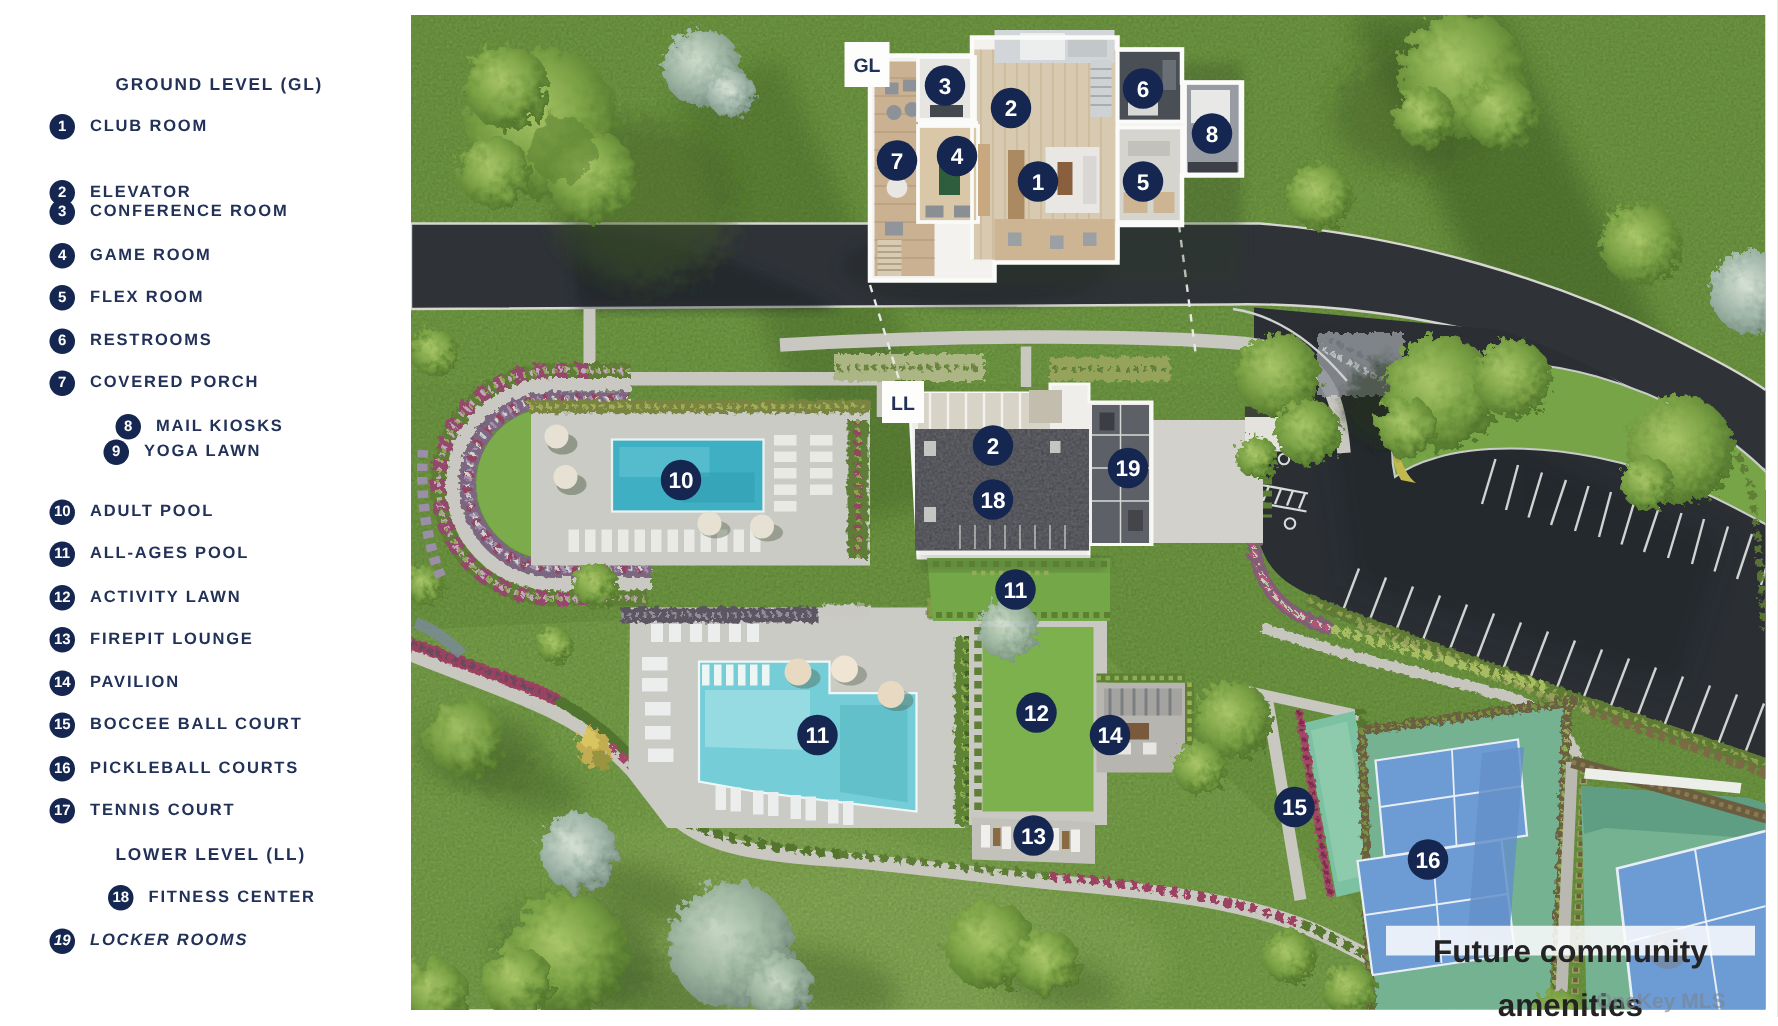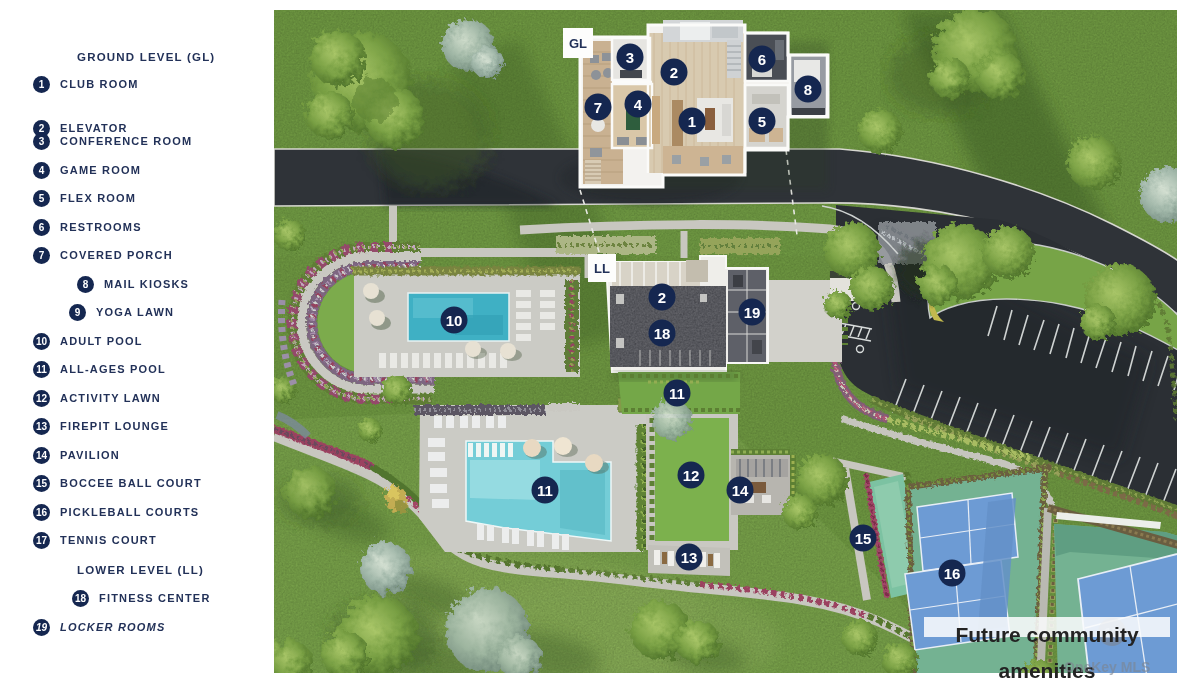--- a/index.html
+++ b/index.html
@@ -16,21 +16,21 @@
 
 <div class="hdr" style="top:51px;">GROUND LEVEL (GL)</div>
 <div class="item" style="top:76px;"><span class="num">1</span>CLUB ROOM</div>
 <div class="item" style="top:120px;"><span class="num">2</span>ELEVATOR</div>
 <div class="item" style="top:133px;"><span class="num">3</span>CONFERENCE ROOM</div>
 <div class="item" style="top:162px;"><span class="num">4</span>GAME ROOM</div>
 <div class="item" style="top:190px;"><span class="num">5</span>FLEX ROOM</div>
 <div class="item" style="top:219px;"><span class="num">6</span>RESTROOMS</div>
 <div class="item" style="top:247px;"><span class="num">7</span>COVERED PORCH</div>
 <div class="item" style="top:276px;padding-left:44px;"><span class="num">8</span>MAIL KIOSKS</div>
-<div class="item" style="top:304px;padding-left:36px;"><span class="num">9</span>YOGA LAWN</div>
+<div class="item" style="top:293px;padding-left:36px;"><span class="num">9</span>YOGA LAWN</div>
 <div class="item" style="top:333px;"><span class="num">10</span>ADULT POOL</div>
 <div class="item" style="top:361px;"><span class="num">11</span>ALL-AGES POOL</div>
 <div class="item" style="top:390px;"><span class="num">12</span>ACTIVITY LAWN</div>
 <div class="item" style="top:418px;"><span class="num">13</span>FIREPIT LOUNGE</div>
 <div class="item" style="top:447px;"><span class="num">14</span>PAVILION</div>
 <div class="item" style="top:475px;"><span class="num">15</span>BOCCEE BALL COURT</div>
 <div class="item" style="top:504px;"><span class="num">16</span>PICKLEBALL COURTS</div>
 <div class="item" style="top:532px;"><span class="num">17</span>TENNIS COURT</div>
 <div class="hdr" style="top:564px;">LOWER LEVEL (LL)</div>
 <div class="item" style="top:590px;padding-left:39px;"><span class="num">18</span>FITNESS CENTER</div>

